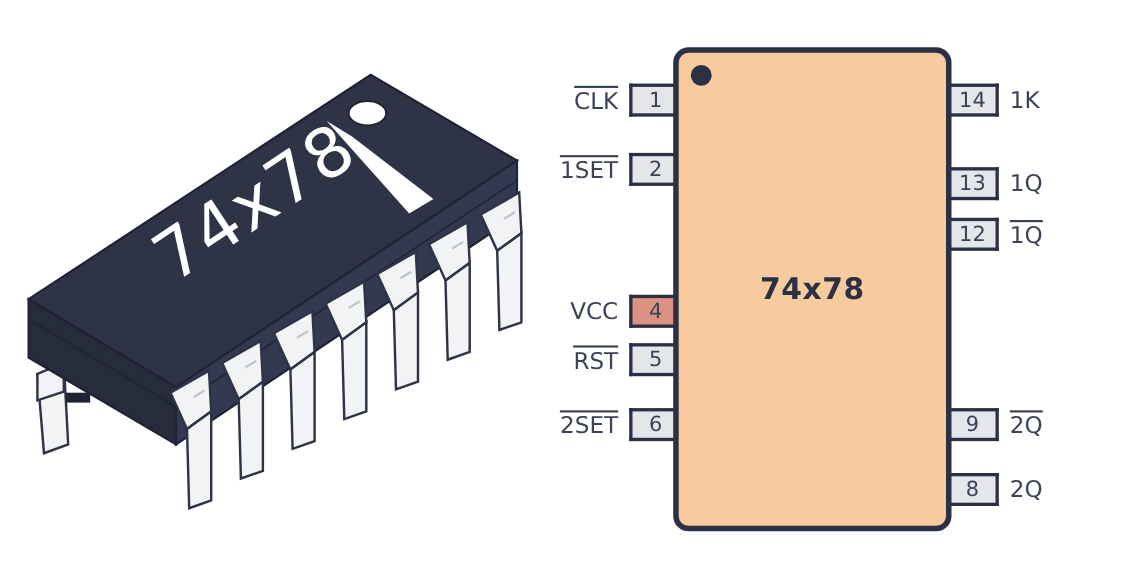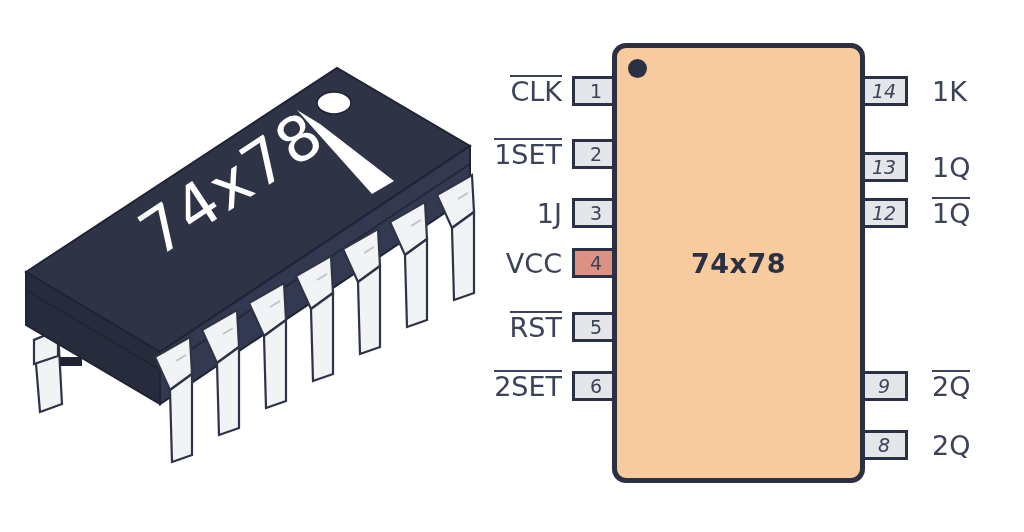--- a/index.html
+++ b/index.html
@@ -115,26 +115,25 @@
     background: #DC9183;
   }
   .pin-row.left .pin-box {
     border-right: none;
     padding-right: 3px;
     margin-left: 10px;
   }
   .pin-row.right .pin-box {
     border-left: none;
     padding-left: 3px;
-    margin-right: 24px;
-    font-style: italic;
+    margin-right: 10px;
   }
 
   .pin-label {
-    font-size: 27px;
+    font-size: 21px;
     color: #3C4257;
     white-space: nowrap;
     line-height: 1;
   }
   .pin-row.left .pin-label { text-align: right; }
   .pin-row.right .pin-label { text-align: right; }
 
   .ovl {
     border-top: 2px solid #3C4257;
     padding-top: 1px;
@@ -232,25 +231,21 @@
     </div>
 
     <div class="pin-row left" style="top:76px">
       <span class="pin-label"><span class="ovl">CLK</span></span>
       <span class="pin-box">1</span>
     </div>
     <div class="pin-row left" style="top:139px">
       <span class="pin-label"><span class="ovl">1SET</span></span>
       <span class="pin-box">2</span>
     </div>
-    <div class="pin-row left" style="top:198px">
-      <span class="pin-label">1J</span>
-      <span class="pin-box">3</span>
-    </div>
-    <div class="pin-row left" style="top:248px">
+    <div class="pin-row left" style="top:268px">
       <span class="pin-label">VCC</span>
       <span class="pin-box power">4</span>
     </div>
     <div class="pin-row left" style="top:312px">
       <span class="pin-label"><span class="ovl">RST</span></span>
       <span class="pin-box">5</span>
     </div>
     <div class="pin-row left" style="top:371px">
       <span class="pin-label"><span class="ovl">2SET</span></span>
       <span class="pin-box">6</span>

